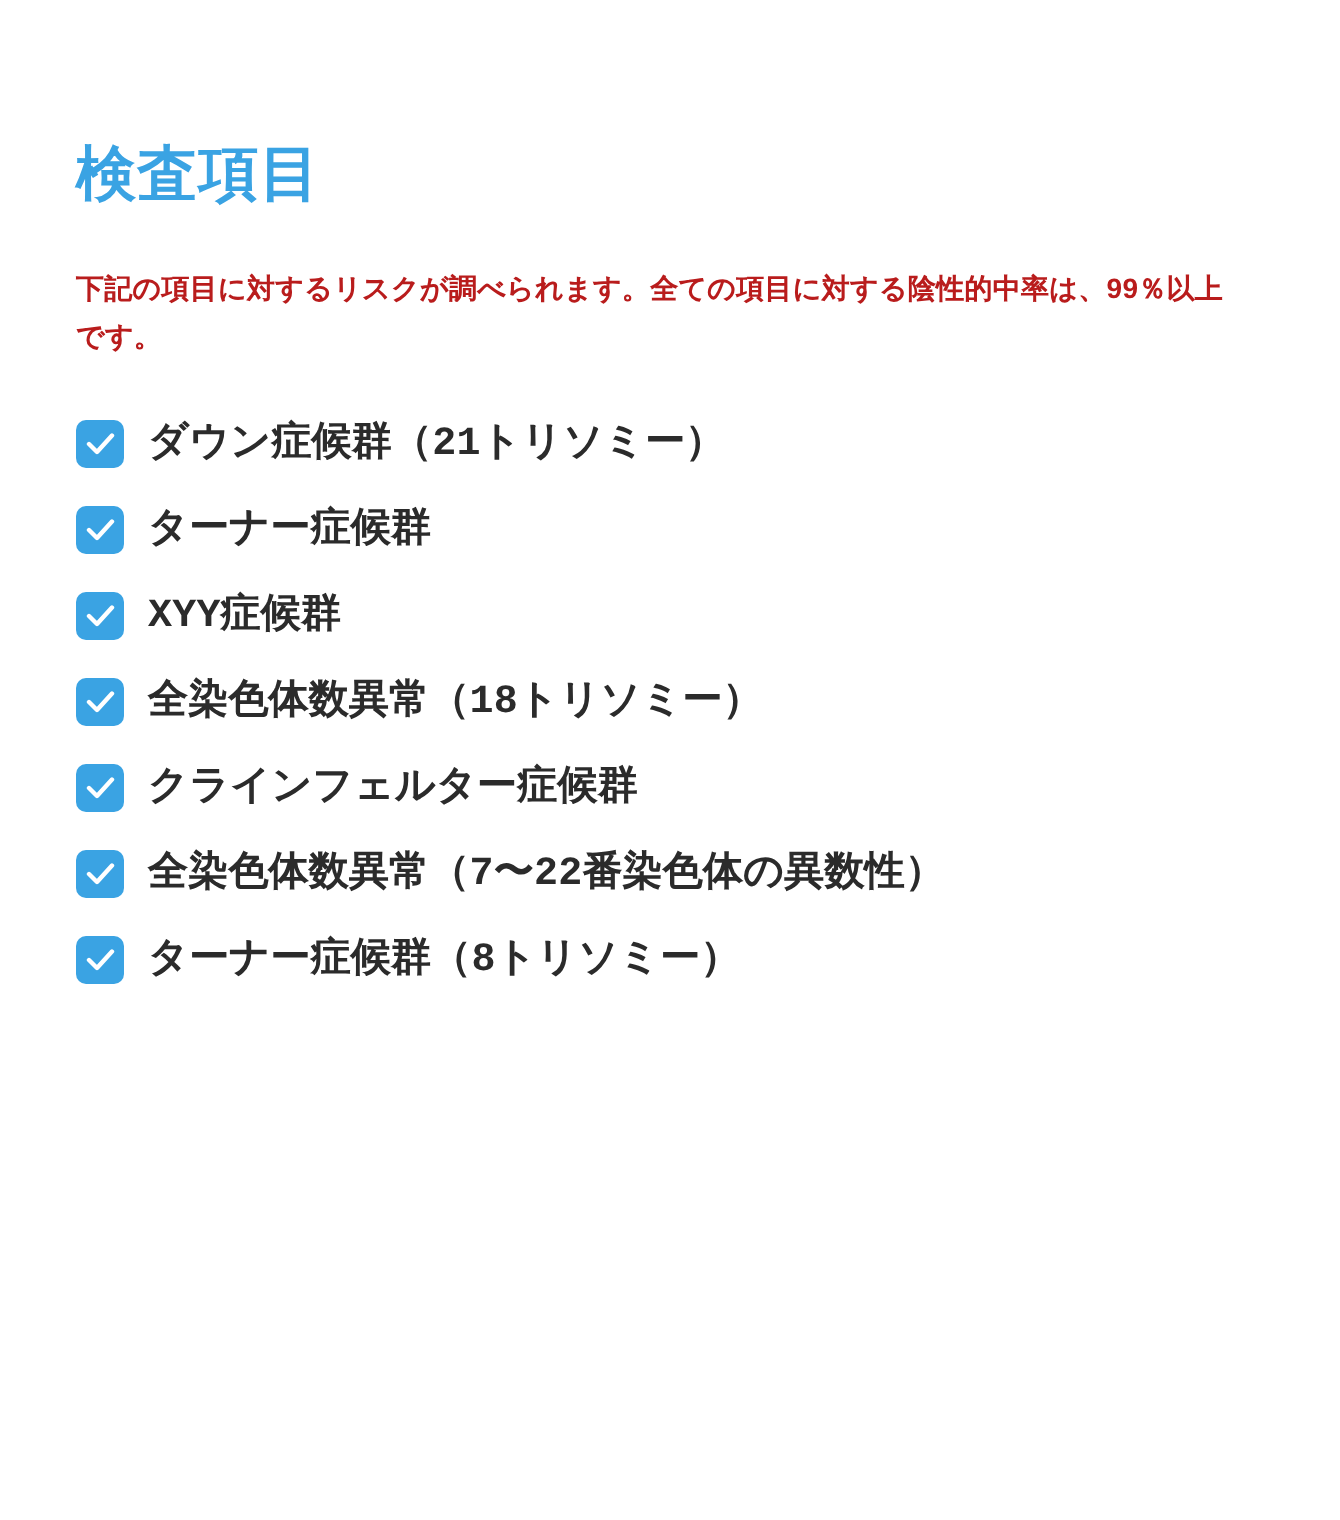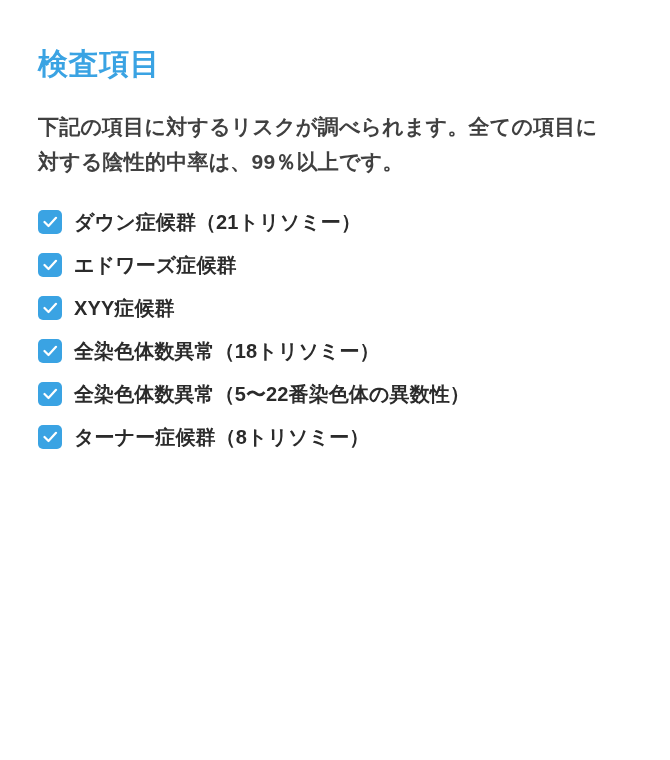--- a/index.html
+++ b/index.html
@@ -13,33 +13,33 @@
     font-family: "Liberation Sans", "DejaVu Sans", sans-serif;
     overflow: hidden;
   }
   .card {
     position: relative;
     box-sizing: border-box;
     width: 670px;
     height: 760px;
     background: #ffffff;
     border-radius: 32px;
-    padding: 36px 38px 0 38px;
+    padding: 60px 38px 0 38px;
   }
   .title {
     color: #3aa3e3;
     font-size: 30px;
     font-weight: bold;
     letter-spacing: 0.02em;
     margin: 8px 0 0 0;
     line-height: 1.3;
   }
   .lead {
-    color: #404040;
-    font-size: 21px;
+    color: #b91c1c;
+    font-size: 14px;
     font-weight: bold;
     line-height: 1.68;
     margin: 26px 0 0 0;
     letter-spacing: 0.01em;
     max-width: 580px;
   }
   .list {
     margin: 28px 0 0 0;
     padding: 0;
     list-style: none;
@@ -64,20 +64,21 @@
     display: block;
   }
   .item-label {
     color: #2b2b2b;
     font-size: 20px;
     font-weight: bold;
     line-height: 1.45;
     margin-left: 12px;
     letter-spacing: 0.005em;
     white-space: nowrap;
+    font-family: Liberation Mono, monospace;
   }
 </style>
 </head>
 <body>
 
 <div class="card">
 
   <h1 class="title">検査項目</h1>
 
   <p class="lead">下記の項目に対するリスクが調べられます。全ての項目に対する陰性的中率は、99％以上です。</p>
@@ -92,49 +93,57 @@
       </span>
       <span class="item-label">ダウン症候群（21トリソミー）</span>
     </li>
 
     <li class="list-item">
       <span class="checkbox">
         <svg width="15" height="12" viewBox="0 0 15 12" aria-hidden="true">
           <polyline points="1.5,6 5.5,10 13,1.8" fill="none" stroke="#ffffff" stroke-width="2.2" stroke-linecap="round" stroke-linejoin="round"></polyline>
         </svg>
       </span>
-      <span class="item-label">エドワーズ症候群</span>
+      <span class="item-label">ターナー症候群</span>
     </li>
 
     <li class="list-item">
       <span class="checkbox">
         <svg width="15" height="12" viewBox="0 0 15 12" aria-hidden="true">
           <polyline points="1.5,6 5.5,10 13,1.8" fill="none" stroke="#ffffff" stroke-width="2.2" stroke-linecap="round" stroke-linejoin="round"></polyline>
         </svg>
       </span>
       <span class="item-label">XYY症候群</span>
     </li>
 
     <li class="list-item">
       <span class="checkbox">
         <svg width="15" height="12" viewBox="0 0 15 12" aria-hidden="true">
           <polyline points="1.5,6 5.5,10 13,1.8" fill="none" stroke="#ffffff" stroke-width="2.2" stroke-linecap="round" stroke-linejoin="round"></polyline>
         </svg>
       </span>
       <span class="item-label">全染色体数異常（18トリソミー）</span>
     </li>
 
+    <li class="list-item">
+      <span class="checkbox">
+        <svg width="15" height="12" viewBox="0 0 15 12" aria-hidden="true">
+          <polyline points="1.5,6 5.5,10 13,1.8" fill="none" stroke="#ffffff" stroke-width="2.2" stroke-linecap="round" stroke-linejoin="round"></polyline>
+        </svg>
+      </span>
+      <span class="item-label">クラインフェルター症候群</span>
+    </li>
 
     <li class="list-item">
       <span class="checkbox">
         <svg width="15" height="12" viewBox="0 0 15 12" aria-hidden="true">
           <polyline points="1.5,6 5.5,10 13,1.8" fill="none" stroke="#ffffff" stroke-width="2.2" stroke-linecap="round" stroke-linejoin="round"></polyline>
         </svg>
       </span>
-      <span class="item-label">全染色体数異常（5〜22番染色体の異数性）</span>
+      <span class="item-label">全染色体数異常（7〜22番染色体の異数性）</span>
     </li>
 
     <li class="list-item">
       <span class="checkbox">
         <svg width="15" height="12" viewBox="0 0 15 12" aria-hidden="true">
           <polyline points="1.5,6 5.5,10 13,1.8" fill="none" stroke="#ffffff" stroke-width="2.2" stroke-linecap="round" stroke-linejoin="round"></polyline>
         </svg>
       </span>
       <span class="item-label">ターナー症候群（8トリソミー）</span>
     </li>

